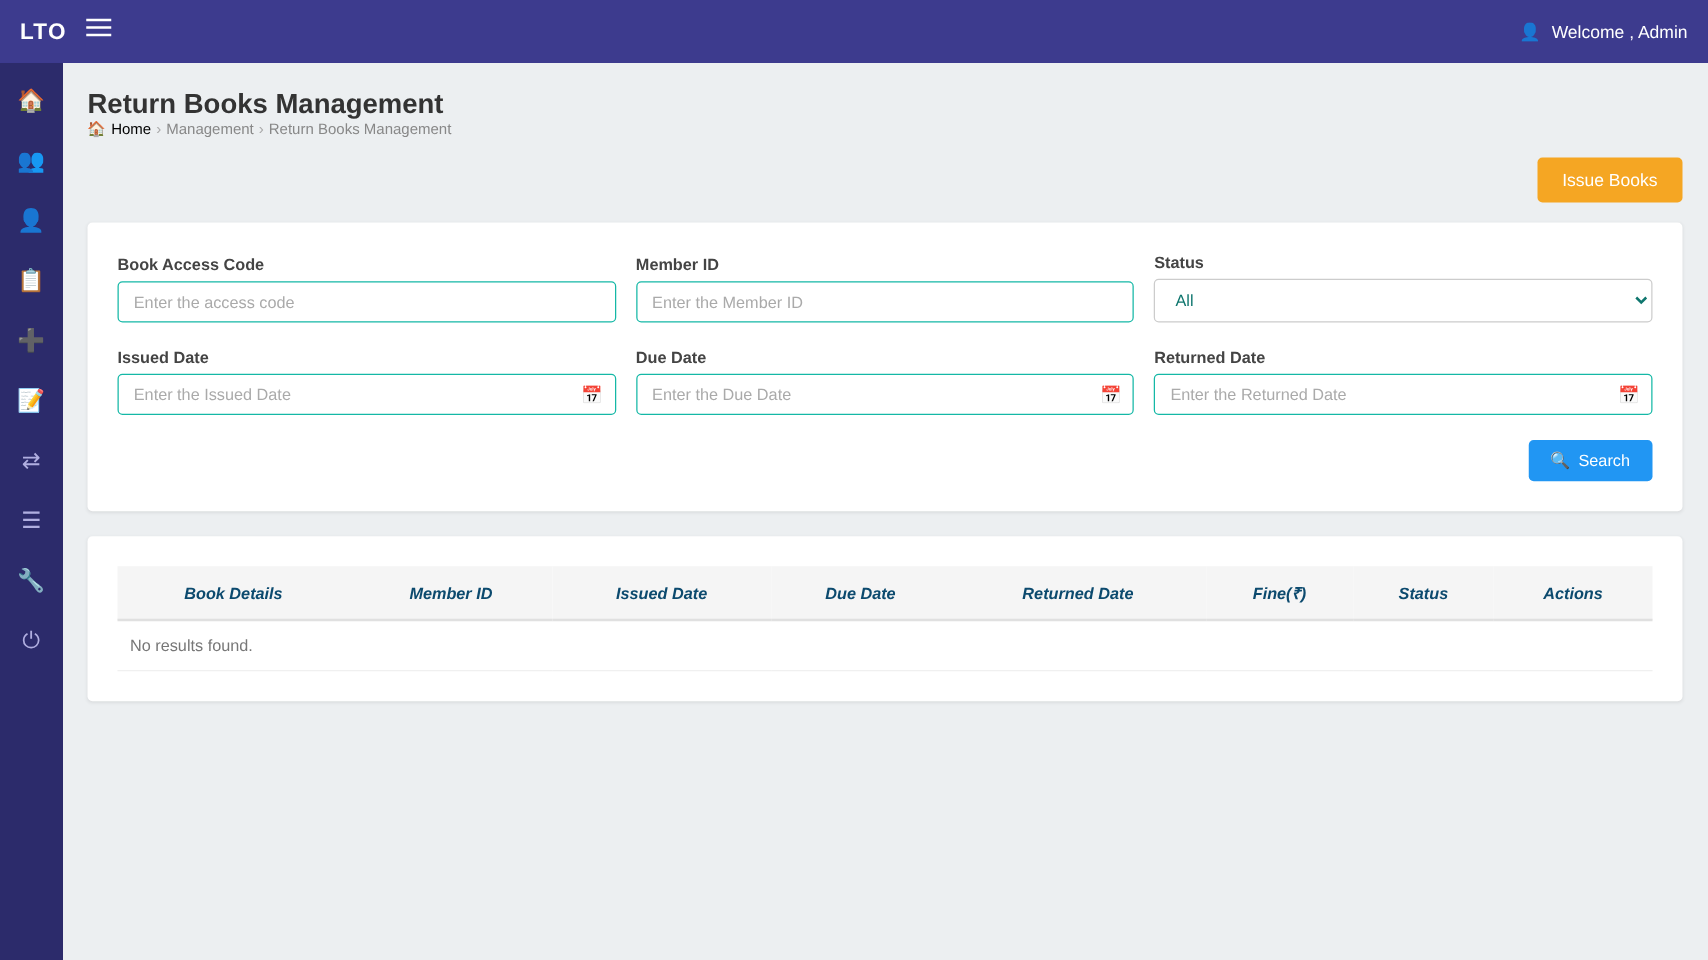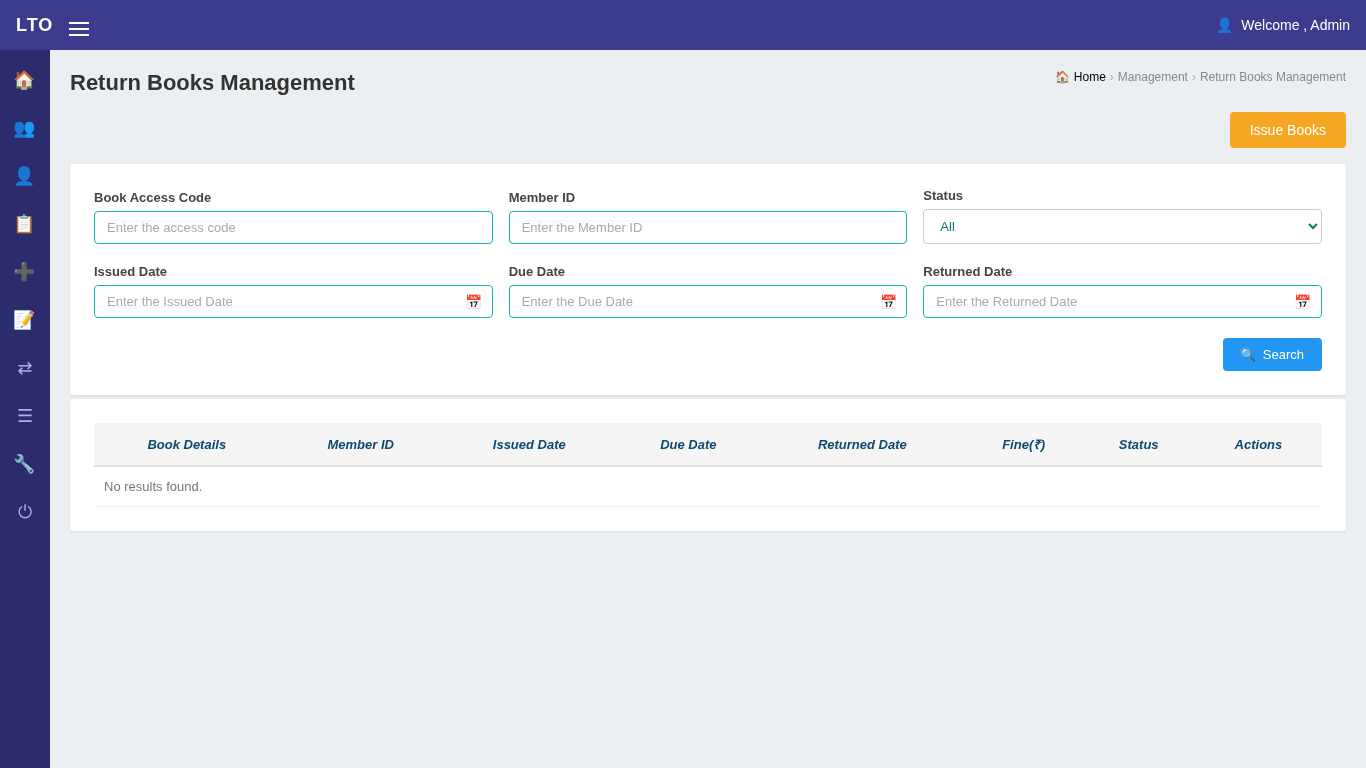--- a/index.html
+++ b/index.html
@@ -11,21 +11,21 @@
       height: 50px;
       display: flex;
       align-items: center;
       justify-content: space-between;
       padding: 0 16px;
       color: white;
       position: fixed;
       top: 0; left: 0; right: 0;
       z-index: 100;
     }
-    .navbar-left { display: flex; align-items: flex-end; gap: 16px; }
+    .navbar-left { display: flex; align-items: flex-start; gap: 16px; }
     .hamburger { cursor: pointer; display: flex; flex-direction: column; gap: 4px; }
     .hamburger span { display: block; width: 20px; height: 2px; background: white; }
     .navbar-right { display: flex; align-items: center; gap: 8px; font-size: 14px; }
 
     
     .sidebar {
       background: #2c2b6b;
       width: 50px;
       position: fixed;
       top: 50px;
@@ -58,20 +58,21 @@
       flex: 1;
       min-height: calc(768px - 50px);
     }
 
     
     .page-header {
       display: flex;
       justify-content: space-between;
       align-items: flex-start;
       margin-bottom: 16px;
+      flex-direction: column;
     }
     .page-title {
       font-size: 22px;
       font-weight: bold;
       color: #333;
     }
     .breadcrumb {
       font-size: 12px;
       color: #888;
       display: flex;
@@ -92,21 +93,21 @@
       cursor: pointer;
       margin-bottom: 16px;
       float: right;
     }
 
     
     .card {
       background: white;
       border-radius: 4px;
       padding: 24px;
-      margin-bottom: 4px;
+      margin-bottom: 20px;
       box-shadow: 0 1px 3px rgba(0,0,0,0.08);
     }
 
     
     .filter-row {
       display: flex;
       gap: 16px;
       margin-bottom: 20px;
       align-items: flex-end;
     }

